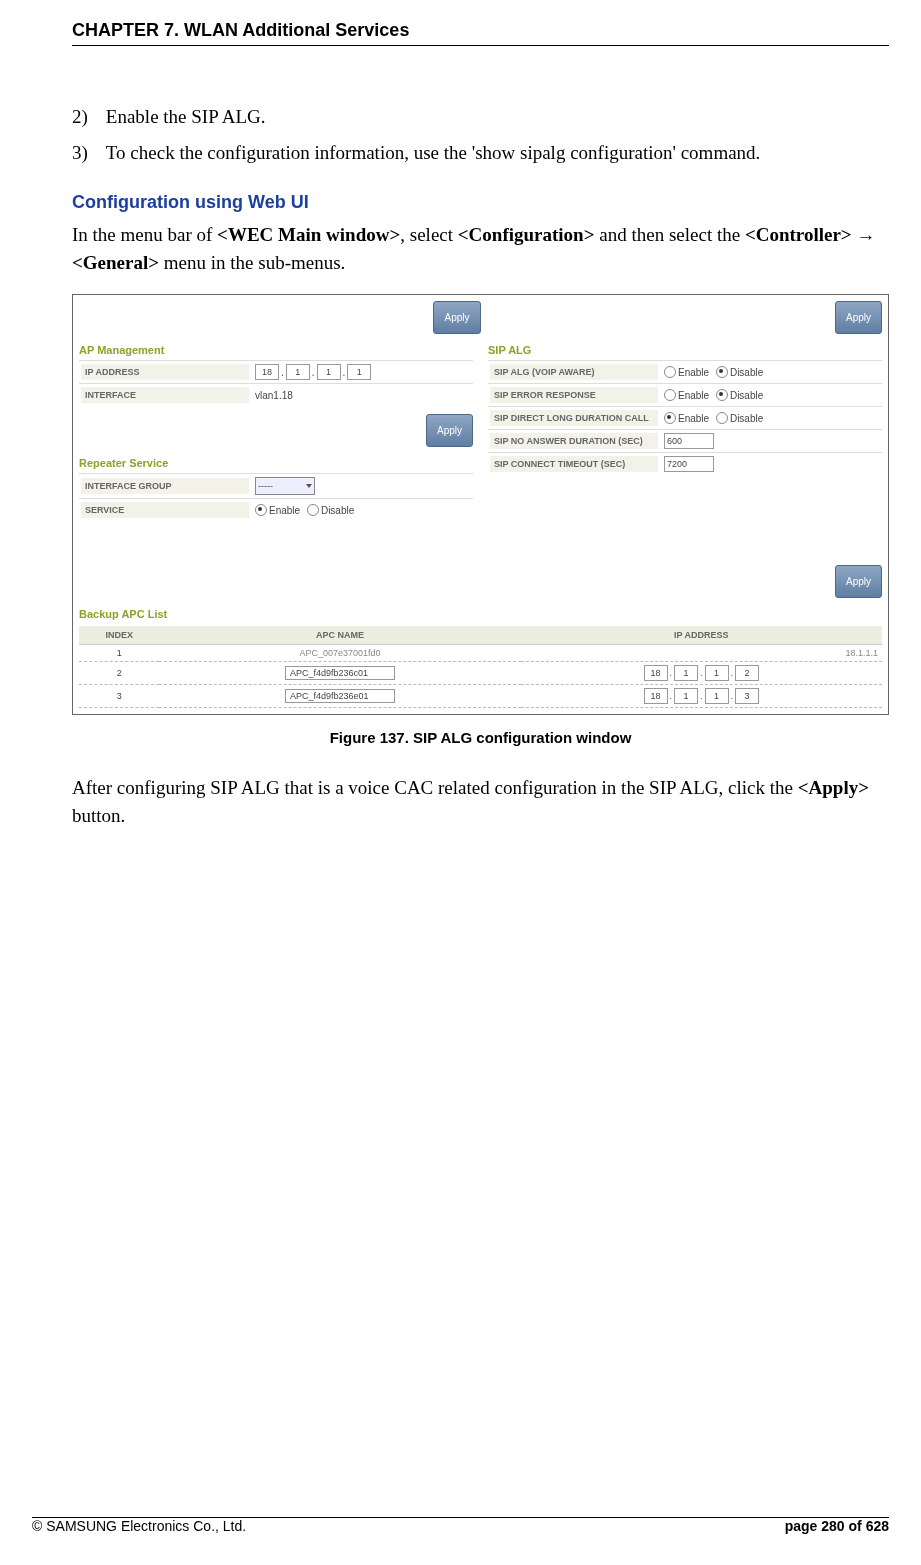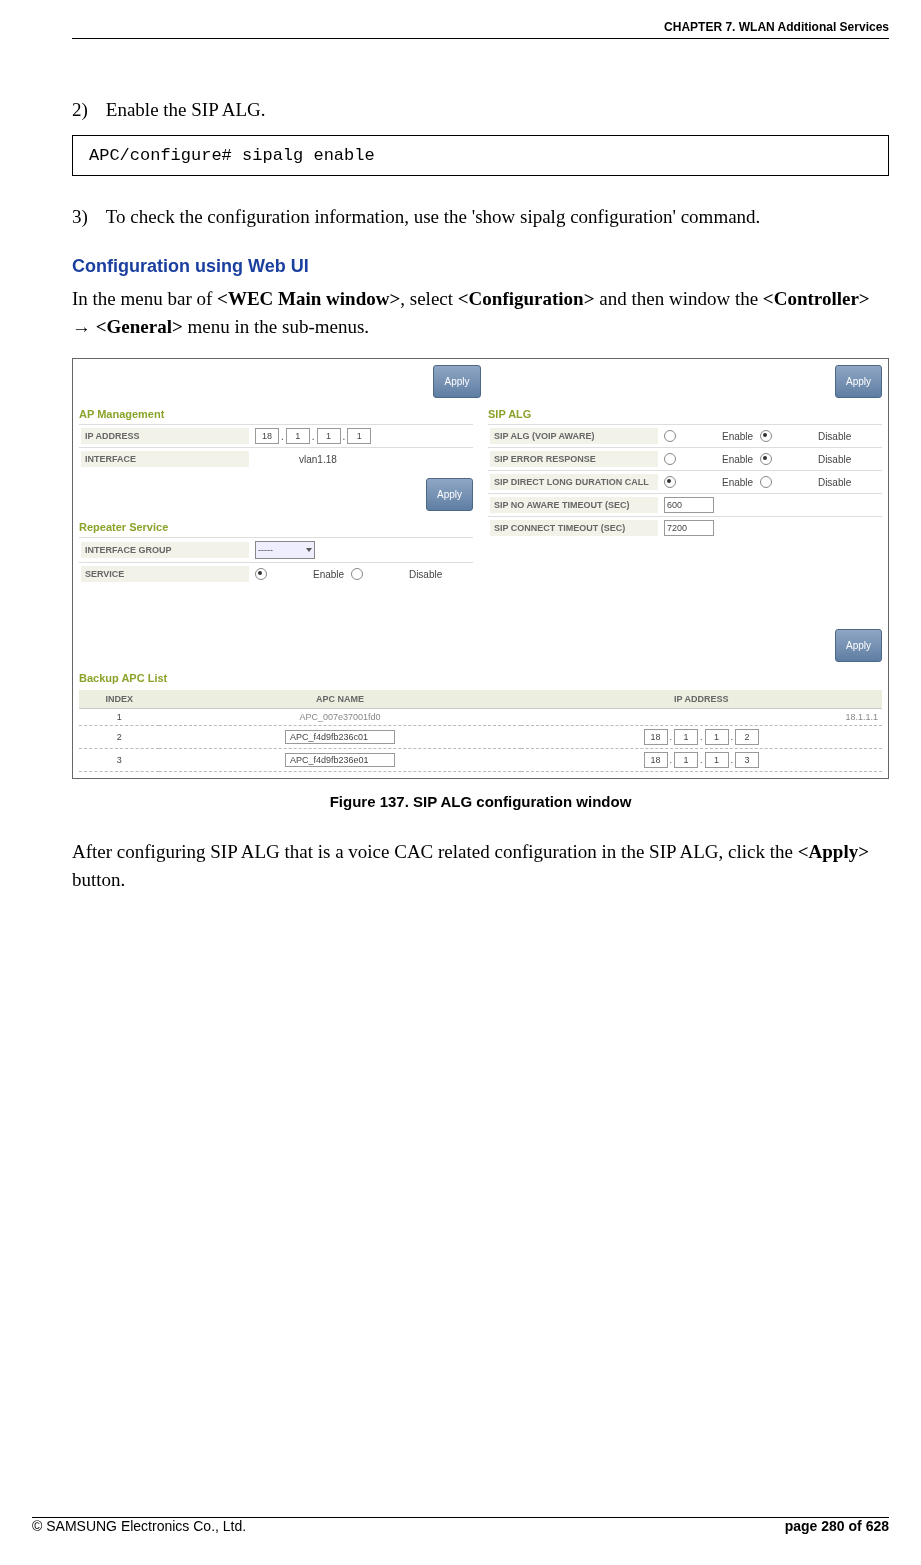--- a/index.html
+++ b/index.html
@@ -13,22 +13,21 @@
   }
   .page {
     padding: 20px 32px 20px 72px;
     box-sizing: border-box;
     min-height: 1565px;
     position: relative;
   }
   .header-area {
     font-family: Arial, Helvetica, sans-serif;
     font-weight: bold;
-    font-size: 12px;
-    text-align: right;
+    font-size: 18px;
     padding-bottom: 4px;
   }
   .hr-top {
     border: none;
     border-top: 1.5px solid #000;
     margin: 0 0 60px 0;
   }
   .hr-bottom {
     border: none;
     border-top: 1.5px solid #000;
@@ -144,21 +143,20 @@
     font-size: 9px;
     text-align: center;
     display: inline-flex;
     align-items: center;
     justify-content: center;
     background: #fff;
   }
   .txt-small {
     font-size: 10px;
     color: #444;
-    margin-left: 44px;
   }
   .radio-dot {
     display: inline-block;
     width: 10px;
     height: 10px;
     border: 1px solid #888;
     border-radius: 50%;
     background: #fff;
     position: relative;
   }
@@ -245,33 +243,30 @@
 <div class="page">
 
   <div class="header-area">CHAPTER 7. WLAN Additional Services</div>
   <hr class="hr-top">
 
   <div class="ordered-item">
     <span>2)</span>
     <span>Enable the SIP ALG.</span>
   </div>
 
-  <div class="code-box">
-    <span>APC/configure# sipalg enable</span>
-  </div>
 
   <div class="ordered-item">
     <span>3)</span>
     <span>To check the configuration information, use the 'show sipalg configuration' command.</span>
   </div>
 
   <div class="section-heading">Configuration using Web UI</div>
 
   <p class="para">
-    <span>In the menu bar of </span><b>&lt;WEC Main window&gt;</b><span>, select </span><b>&lt;Configuration&gt;</b><span> and then window the </span><b>&lt;Controller&gt;</b><span> → </span><b>&lt;General&gt;</b><span> menu in the sub-menus.</span>
+    <span>In the menu bar of </span><b>&lt;WEC Main window&gt;</b><span>, select </span><b>&lt;Configuration&gt;</b><span> and then select the </span><b>&lt;Controller&gt;</b><span> → </span><b>&lt;General&gt;</b><span> menu in the sub-menus.</span>
   </p>
 
   <div class="figure-shell">
     <div class="figure-inner">
 
       <div class="apply-row">
         <div class="left">
             <div class="apply-right"><span class="apply-btn">Apply</span></div>
           </div>
         <div class="right">
@@ -352,21 +347,21 @@
             <div class="label">SIP DIRECT LONG DURATION CALL</div>
             <div class="value">
               <span class="radio-dot sel"></span>
               <span class="txt-small">Enable</span>&nbsp;
               <span class="radio-dot"></span>
               <span class="txt-small">Disable</span>
             </div>
           </div>
 
           <div class="field-row">
-            <div class="label">SIP NO AWARE TIMEOUT (SEC)</div>
+            <div class="label">SIP NO ANSWER DURATION (SEC)</div>
             <div class="value">
                 <span class="num-box">600</span>
               </div>
           </div>
 
           <div class="field-row">
             <div class="label">SIP CONNECT TIMEOUT (SEC)</div>
             <div class="value">
                 <span class="num-box">7200</span>
               </div>

